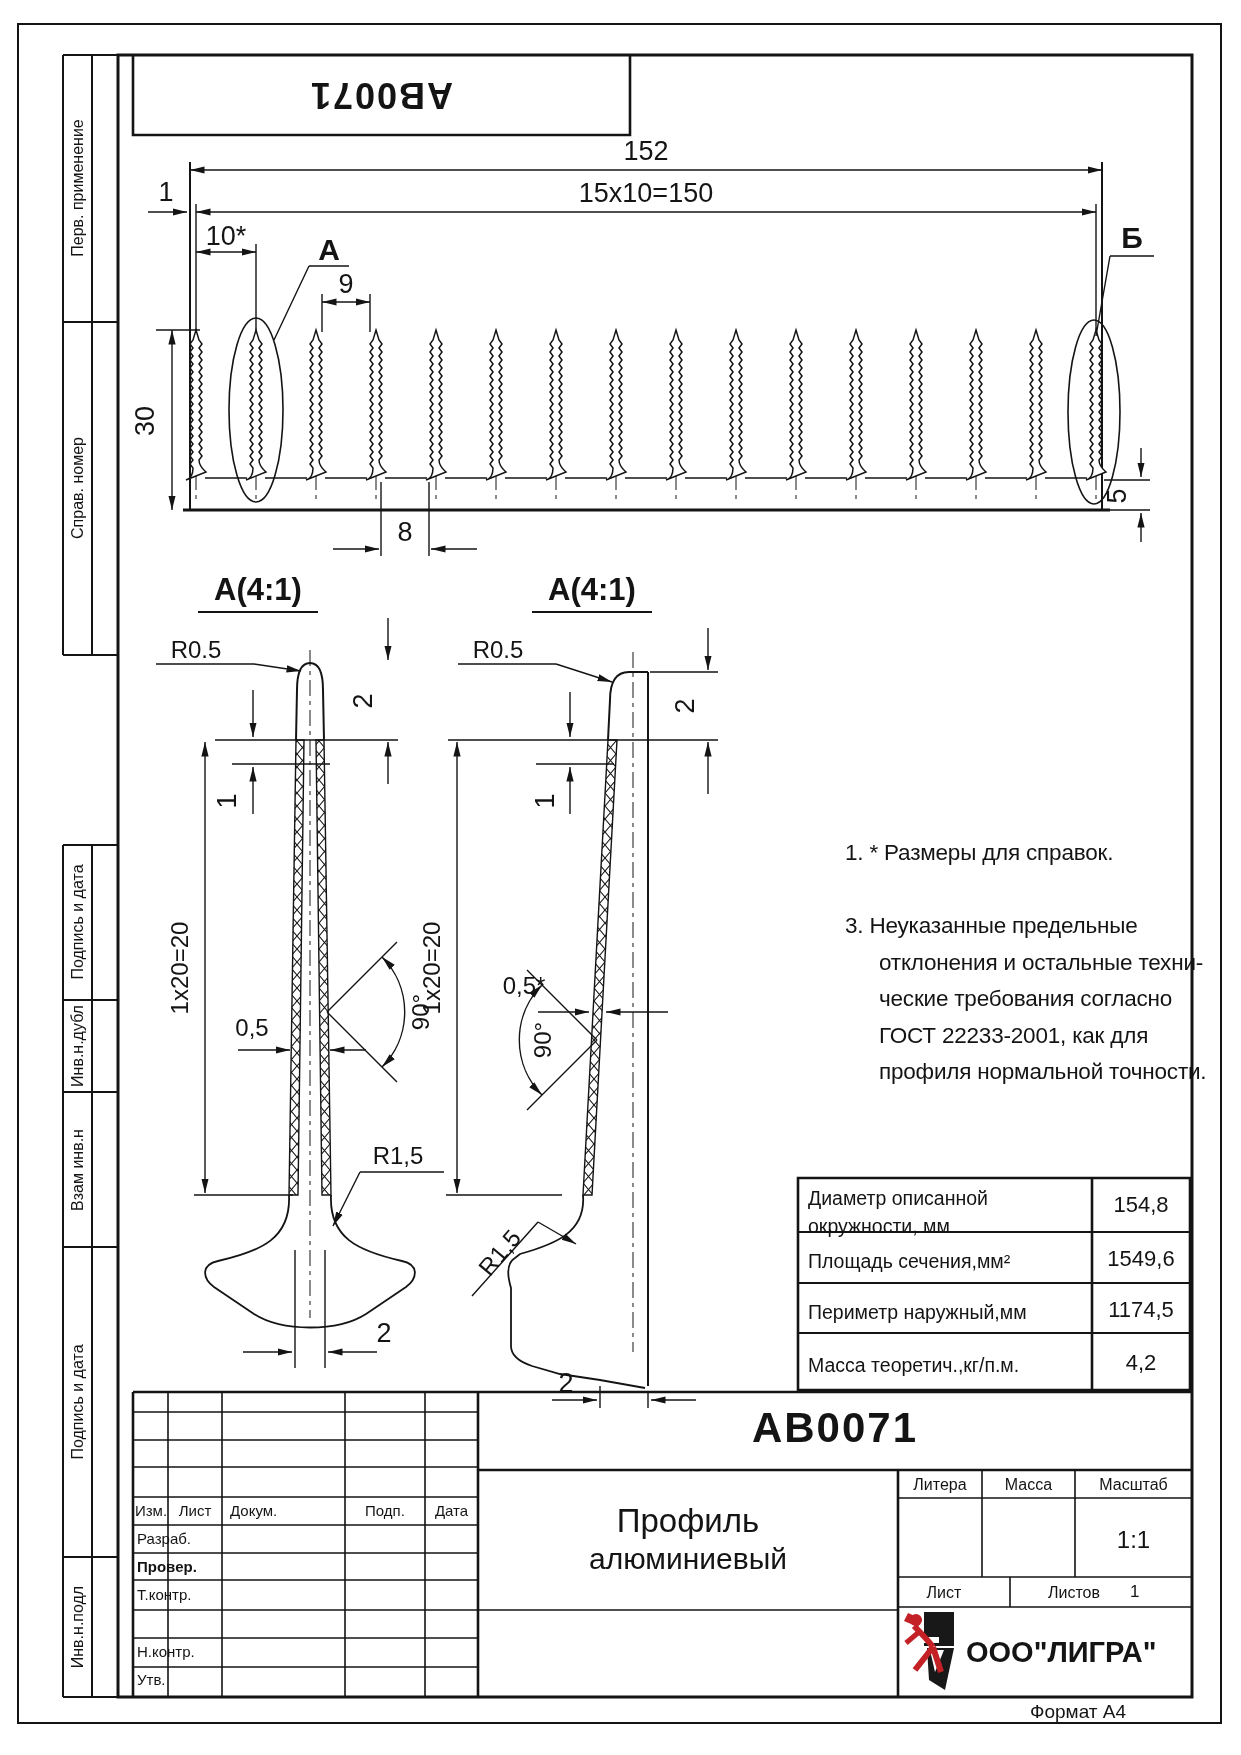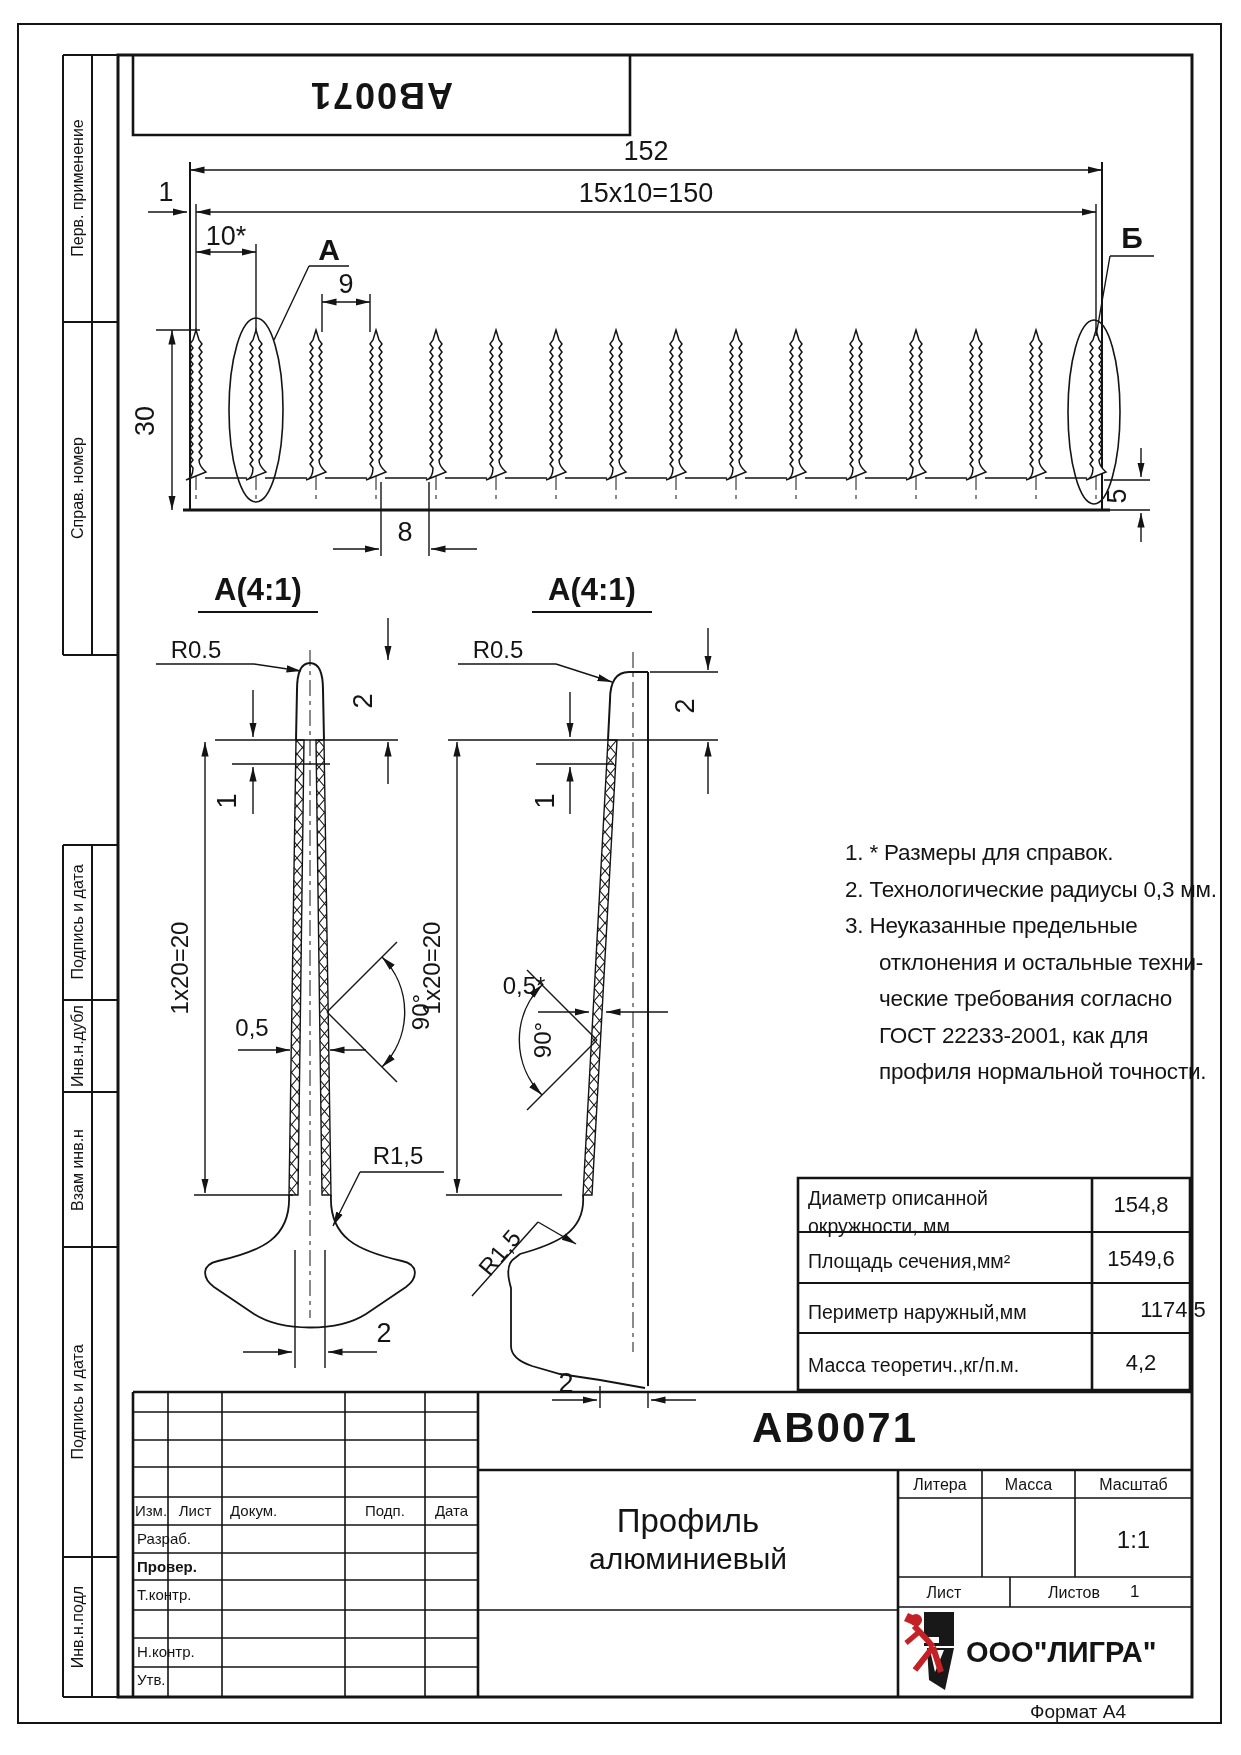--- a/index.html
+++ b/index.html
@@ -191,34 +191,33 @@
 <div class="marginlbl ctr rot90" style="left:-82px;top:473px;width:320px;">Справ. номер</div>
 <div class="marginlbl ctr rot90" style="left:3px;top:907px;width:150px;">Подпись и дата</div>
 <div class="marginlbl ctr rot90" style="left:33px;top:1031px;width:90px;">Инв.н.дубл</div>
 <div class="marginlbl ctr rot90" style="left:3px;top:1155px;width:150px;">Взам инв.н</div>
 <div class="marginlbl ctr rot90" style="left:-72px;top:1387px;width:300px;">Подпись и дата</div>
 <div class="marginlbl ctr rot90" style="left:10px;top:1612px;width:135px;">Инв.н.подл</div>
 
 <div class="txt ctr rot180" style="left:281px;top:72px;width:200px;height:46px;font-size:36px;font-weight:bold;letter-spacing:2px;">АВ0071</div>
 
 <div class="txt note" style="left:845px;top:840px;">1. * Размеры для справок.</div>
-<div class="txt note" style="left:845px;top:877px;">2. Технологические радиусы 0,3 мм.</div>
 <div class="txt note" style="left:845px;top:913px;">3. Неуказанные предельные</div>
 <div class="txt note" style="left:879px;top:950px;">отклонения и остальные техни-</div>
 <div class="txt note" style="left:879px;top:986px;">ческие требования согласно</div>
 <div class="txt note" style="left:879px;top:1023px;">ГОСТ 22233-2001, как для</div>
 <div class="txt note" style="left:879px;top:1059px;">профиля нормальной точности.</div>
 
 <div class="txt plbl" style="left:808px;top:1184px;">Диаметр описанной окружности, мм</div>
 <div class="txt plbl" style="left:808px;top:1247px;">Площадь сечения,мм²</div>
 <div class="txt plbl" style="left:808px;top:1298px;">Периметр наружный,мм</div>
 <div class="txt plbl" style="left:808px;top:1351px;">Масса теоретич.,кг/п.м.</div>
 <div class="txt pval ctr" style="left:1093px;top:1192px;">154,8</div>
 <div class="txt pval ctr" style="left:1093px;top:1246px;">1549,6</div>
-<div class="txt pval ctr" style="left:1093px;top:1297px;padding-left:32px;">1174,5</div>
+<div class="txt pval ctr" style="left:1093px;top:1297px;">1174,5</div>
 <div class="txt pval ctr" style="left:1093px;top:1350px;">4,2</div>
 
 <div class="txt tb-sm ctr" style="left:134px;top:1502px;width:34px;">Изм.</div>
 <div class="txt tb-sm ctr" style="left:168px;top:1502px;width:54px;">Лист</div>
 <div class="txt tb-sm" style="left:230px;top:1502px;">Докум.</div>
 <div class="txt tb-sm ctr" style="left:345px;top:1502px;width:80px;">Подп.</div>
 <div class="txt tb-sm ctr" style="left:425px;top:1502px;width:53px;">Дата</div>
 <div class="txt tb-sm" style="left:137px;top:1530px;">Разраб.</div>
 <div class="txt tb-sm" style="left:137px;top:1558px;font-weight:bold;">Провер.</div>
 <div class="txt tb-sm" style="left:137px;top:1586px;">Т.контр.</div>

